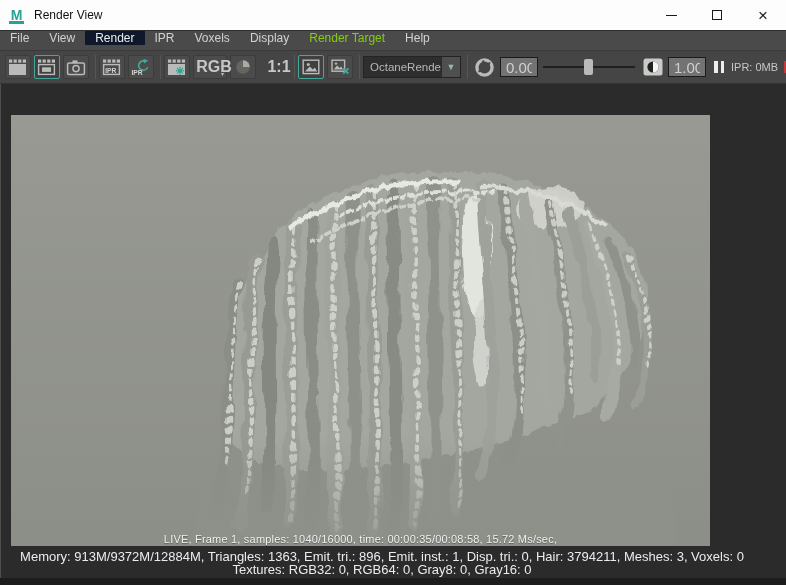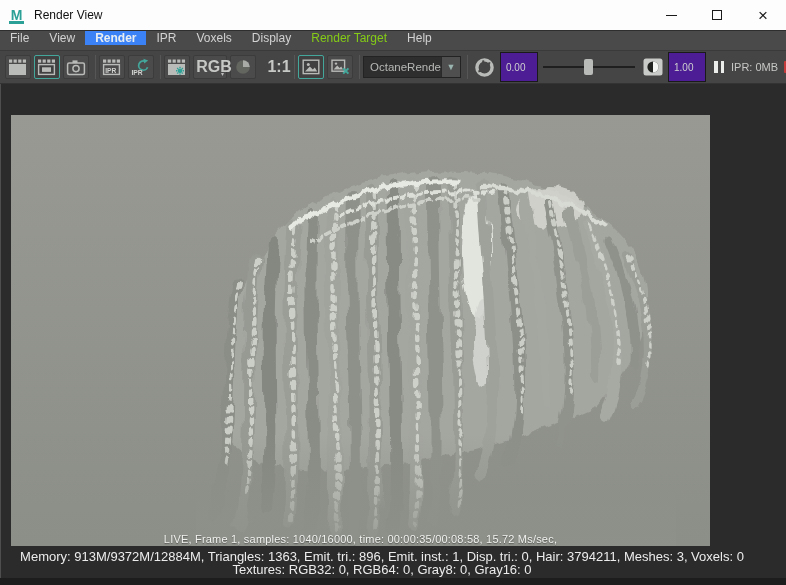--- a/index.html
+++ b/index.html
@@ -14,36 +14,36 @@
   .title-text { margin-left:9px; font-size:12px; color:#111; }
   .win-controls { margin-left:auto; display:flex; align-items:center; height:30px; }
   .win-btn { width:46px; height:30px; display:flex; align-items:center; justify-content:center; cursor:default; }
   .glyph-min { width:11px; height:0; border-top:1.4px solid #1a1a1a; }
   .glyph-max { width:10px; height:10px; border:1.3px solid #1a1a1a; }
   .glyph-close { font-size:17px; color:#1a1a1a; line-height:17px; }
 
   
   .menubar { position:absolute; top:30px; left:0; width:786px; height:20px; background:#4a4a4a; display:flex; align-items:flex-start; font-size:12px; color:#d2d2d2; border-top:1px solid #2e2e2e; }
   .menu-item { padding:0 10px; display:flex; align-items:center; }
-  .menu-item.active { background:#3b82f6; color:#e8edf2;font-weight:bold; }
+  .menu-item.active { background:#0f172a; color:#e8edf2; }
   .menu-item.disabled { color:#84cc16; }
 
   
   .toolbar { position:absolute; top:50px; left:0; width:786px; height:34px; background:#454545; border-top:1px solid #3a3a3a; border-bottom:1px solid #333; display:flex; align-items:center; padding-left:5px; }
   .tbtn { width:26px; height:24px; margin-right:3px; display:flex; align-items:center; justify-content:center; background:#4b4b4b; border:1px solid #3c3c3c; border-radius:2px; flex:none; }
   .tbtn.sel { border:1px solid #43a79c; background:#404040; }
   .tsep { width:1px; height:24px; background:#383838; border-right:1px solid #565656; margin:0 3px; flex:none; }
   .tlabel { color:#c6c8c5; font-size:16px; font-weight:bold; flex:none;margin-left:8px; }
   .rgb-btn { width:34px; position:relative; }
   .rgb-btn .caret { position:absolute; right:2px; bottom:1px; font-size:6px; color:#bdbdbd; line-height:6px; }
   .one2one { width:24px; text-align:center; }
   .dropdown { width:98px; height:22px; margin-right:3px; background:#2e2e2e; border:1px solid #232323; display:flex; align-items:center; flex:none; }
   .dropdown .dtext { flex:1; padding-left:6px; font-size:11.5px; color:#b6b8b5; white-space:nowrap; overflow:hidden; }
   .dropdown .darrow { width:19px; height:100%; background:#4f4f4f; border-left:1px solid #2a2a2a; display:flex; align-items:center; justify-content:center; color:#9ab4b0; font-size:9px; }
-  .numfield { width:38px; height:20px; margin-right:3px; background:#4c1d95; border:1px solid #1a1a1a; color:#cfcfcf; font-size:10px; font-family:"Liberation Sans",sans-serif; padding:14px 5px; flex:none; }
+  .numfield { width:38px; height:20px; margin-right:3px; background:#737373; border:1px solid #1a1a1a; color:#cfcfcf; font-size:15px; font-family:"Liberation Sans",sans-serif; padding:4px 5px; flex:none; }
   .slider { position:relative; width:96px; height:24px; margin-right:3px; flex:none; }
   .slider .track { position:absolute; top:11px; left:2px; right:2px; height:2px; background:#1f1f1f; }
   .slider .handle { position:absolute; top:4px; left:45%; width:9px; height:16px; background:#b9bbb8; border-radius:2px; }
   .pause-btn { width:16px; height:22px; display:flex; align-items:center; justify-content:center; gap:3px; margin:0 4px 0 2px; flex:none; }
   .pause-btn i { display:block; width:3.2px; height:12px; background:#eceeeb; }
   .ipr-mem { color:#c6c8c5; font-size:11px; font-weight:normal; margin-right:6px; white-space:nowrap; flex:none; }
   .stop-btn { width:12px; height:12px; background:#c43a3a; border-radius:1px; flex:none; }
 
   
   .canvas { position:absolute; top:84px; left:0; width:786px; height:494px; background:#2b2b2b; border-left:1px solid #4e4e4e; }

